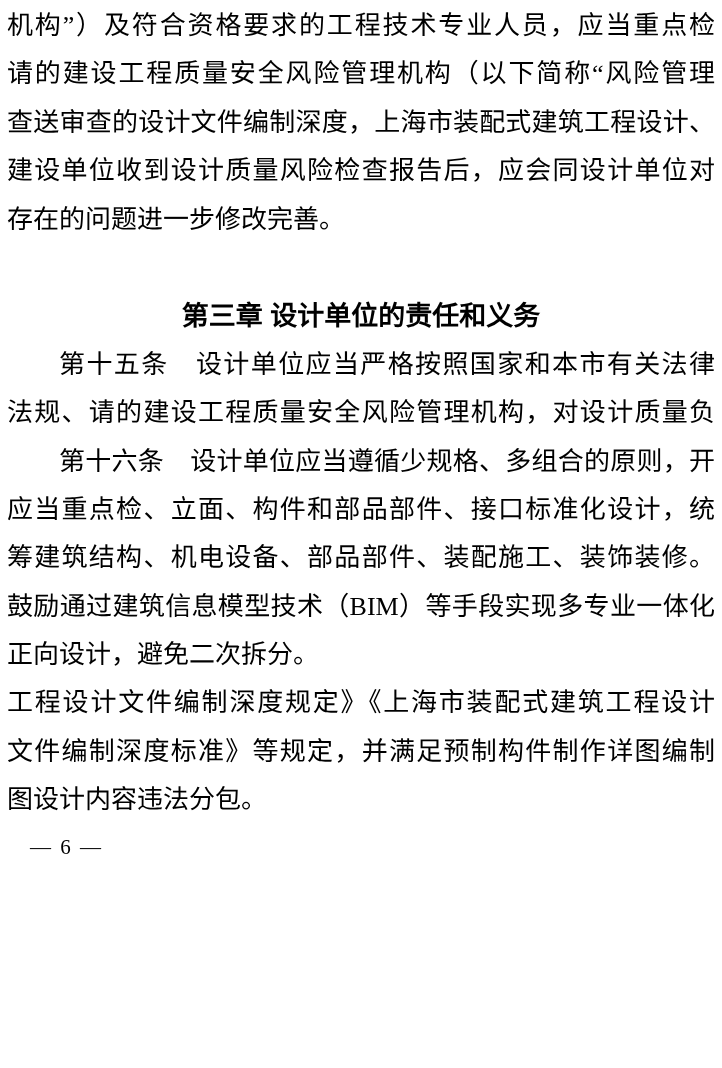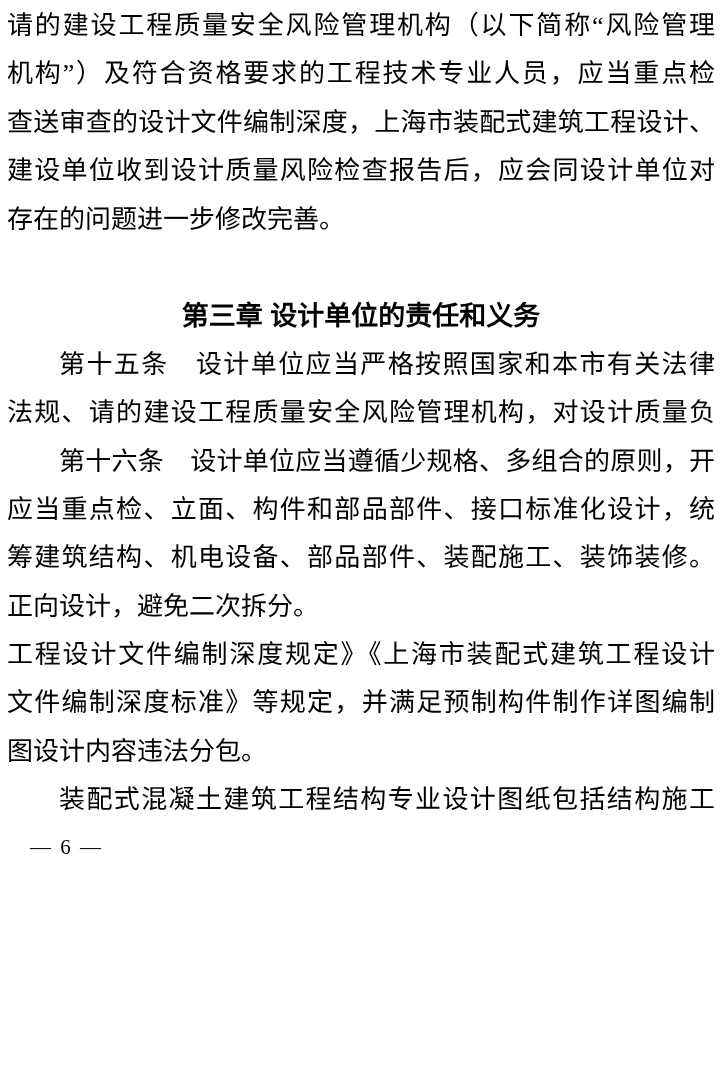--- a/index.html
+++ b/index.html
@@ -42,31 +42,31 @@
     font-size: 21px;
     line-height: 24px;
     letter-spacing: 2px;
   }
 </style>
 </head>
 <body>
 
 <div class="page">
   <div class="content">
+      <div class="line body justify">机构”）及符合资格要求的工程技术专业人员，应当重点检</div>
       <div class="line body justify">请的建设工程质量安全风险管理机构（以下简称“风险管理</div>
-      <div class="line body justify">机构”）及符合资格要求的工程技术专业人员，应当重点检</div>
       <div class="line body justify">查送审查的设计文件编制深度，上海市装配式建筑工程设计、</div>
       <div class="line body justify">建设单位收到设计质量风险检查报告后，应会同设计单位对</div>
       <div class="line body">存在的问题进一步修改完善。</div>
       <div class="line heading">第三章 设计单位的责任和义务</div>
       <div class="line body indent justify">第十五条　设计单位应当严格按照国家和本市有关法律</div>
       <div class="line body justify">法规、请的建设工程质量安全风险管理机构，对设计质量负责。</div>
       <div class="line body indent justify">第十六条　设计单位应当遵循少规格、多组合的原则，开</div>
       <div class="line body justify">应当重点检、立面、构件和部品部件、接口标准化设计，统</div>
       <div class="line body justify">筹建筑结构、机电设备、部品部件、装配施工、装饰装修。</div>
+      <div class="line body justify">鼓励通过建筑信息模型技术（BIM）等手段实现多专业一体化</div>
       <div class="line body">正向设计，避免二次拆分。</div>
       <div class="line body justify">工程设计文件编制深度规定》《上海市装配式建筑工程设计</div>
       <div class="line body justify">文件编制深度标准》等规定，并满足预制构件制作详图编制</div>
       <div class="line body">图设计内容违法分包。</div>
-      <div class="line body indent justify">装配式混凝土建筑工程结构专业设计图纸包括结构施工</div>
     </div>
   <div class="page-number">— 6 —</div>
 </div>
 
 </body></html>

